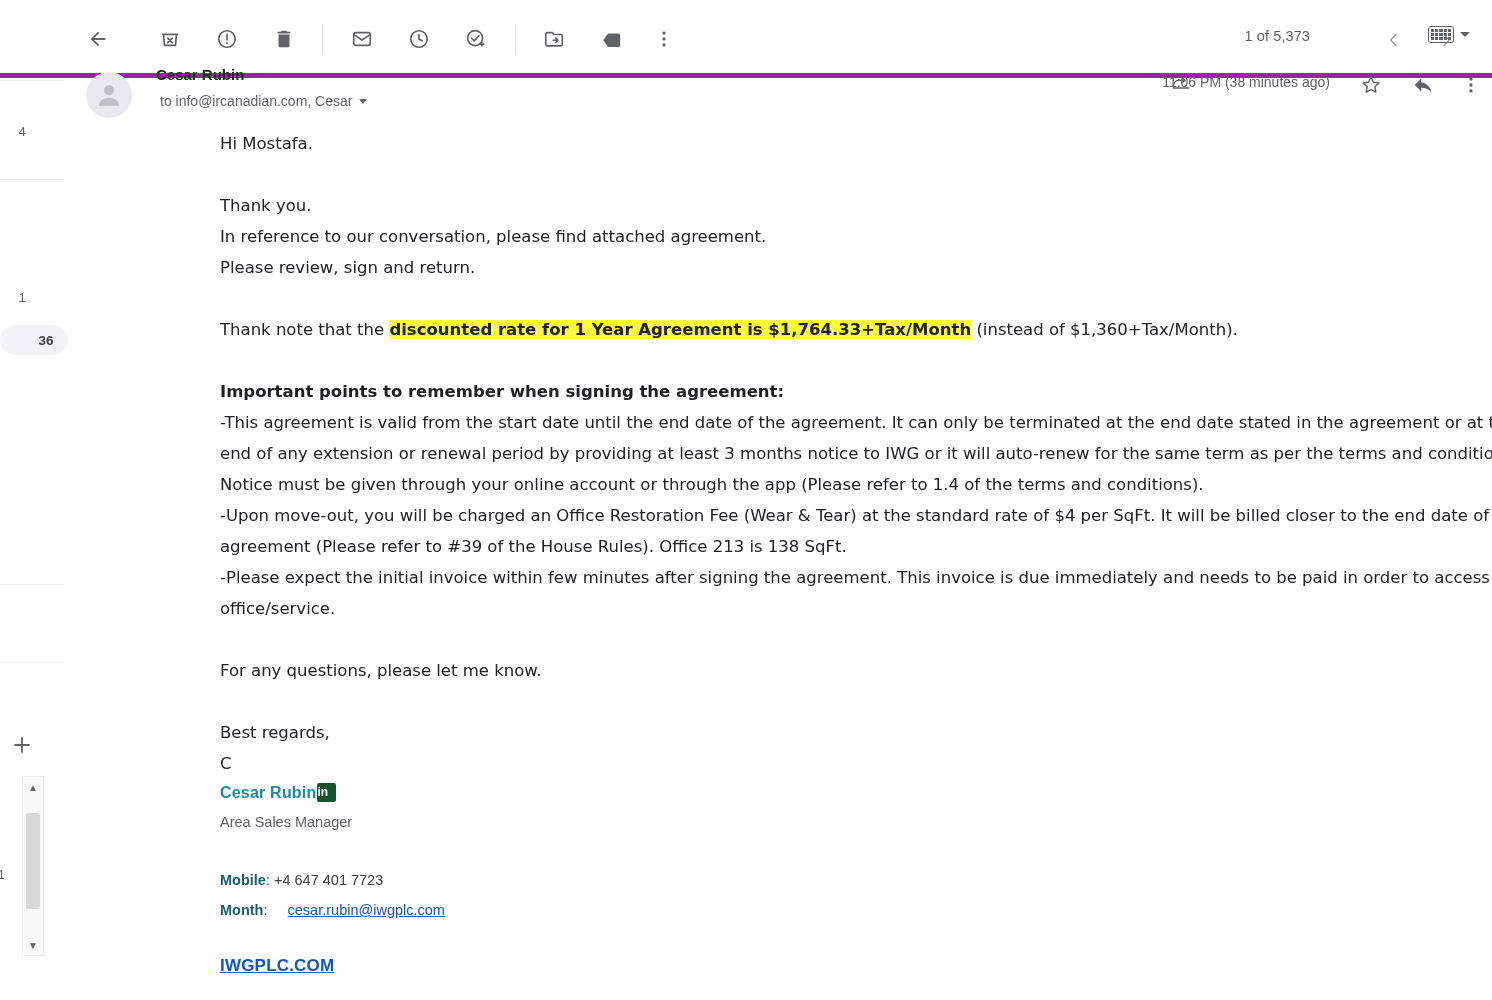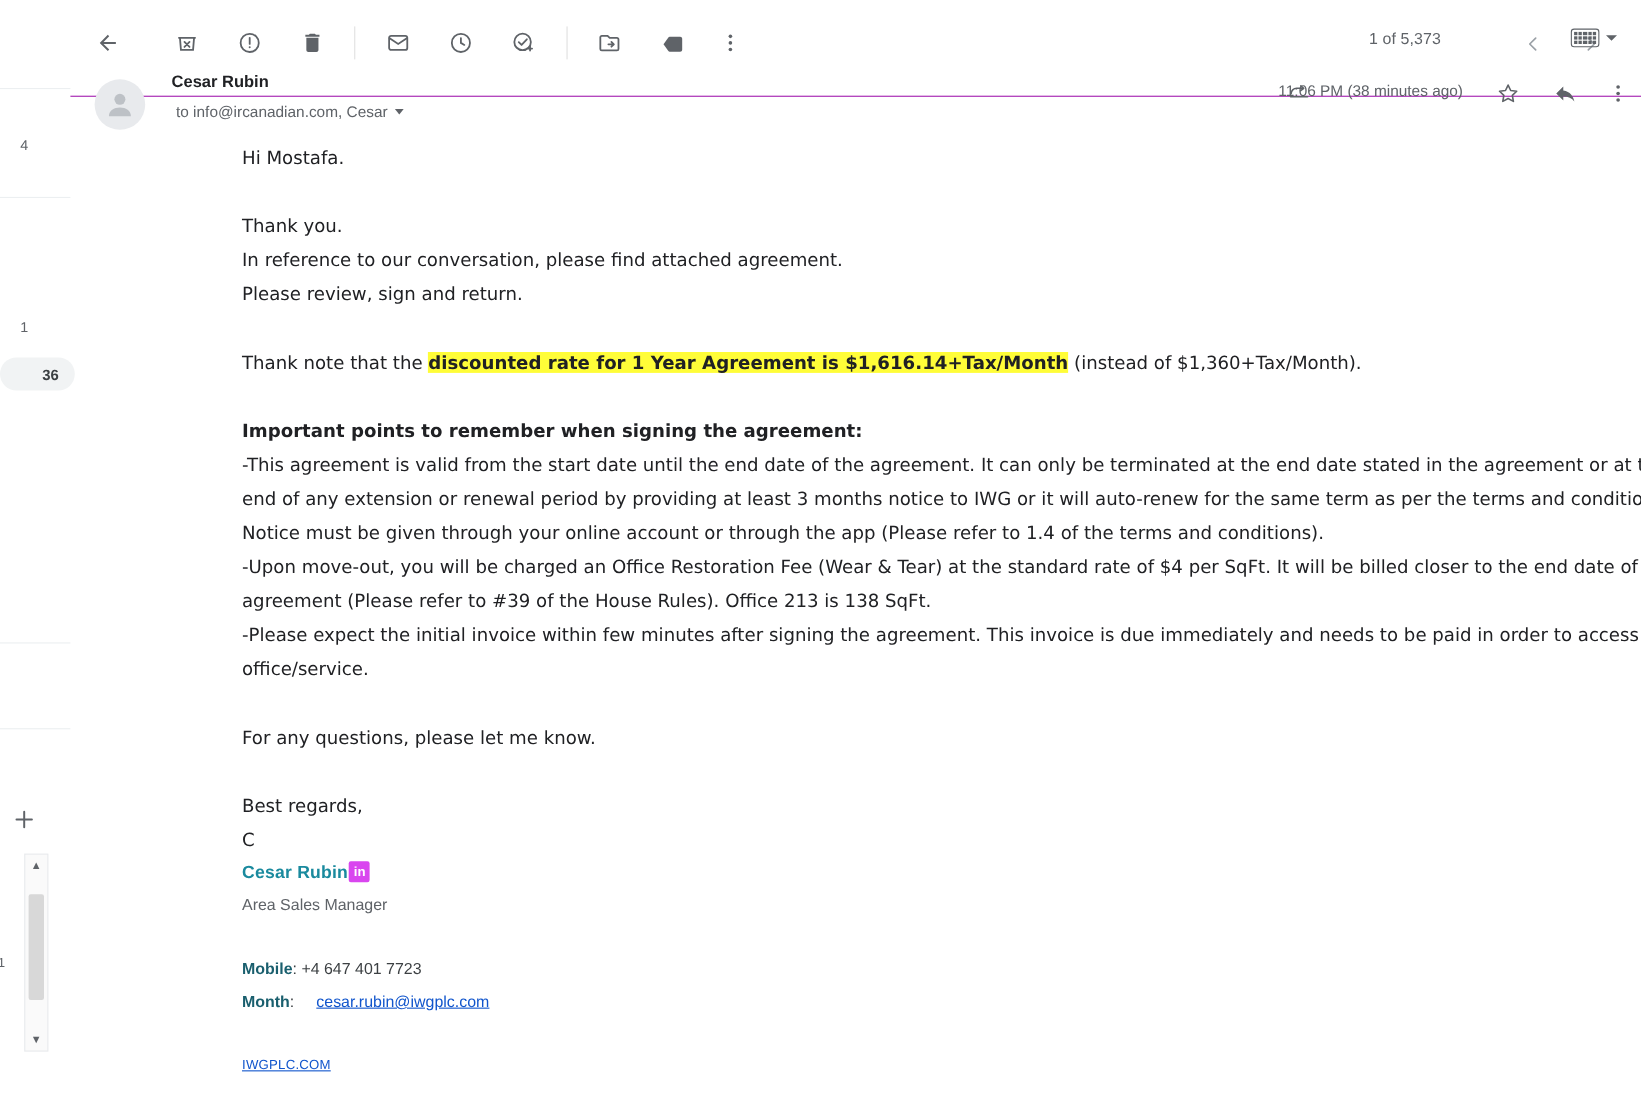--- a/index.html
+++ b/index.html
@@ -14,22 +14,22 @@
     overflow: hidden;
     position: relative;
     color: #202124;
   }
 
   
   .toolbar {
     position: absolute;
     top: 0; left: 0;
     width: 1492px;
-    height: 88px;
-    border-bottom: 1px solid #a21caf;
+    height: 78px;
+    border-bottom: 5px solid #a21caf;
     box-sizing: border-box;
   }
   .tb-icon {
     position: absolute;
     width: 40px; height: 40px;
     display: flex; align-items: center; justify-content: center;
     color: #5f6368;
     cursor: pointer;
     border-radius: 50%;
   }
@@ -233,26 +233,25 @@
     font-family: "Liberation Sans", sans-serif;
     font-size: 16px;
     font-weight: bold;
     color: #1a8a9e;
     letter-spacing: .2px;
     display: inline-block;
   }
   .li-badge {
     display: inline-block;
     width: 19px; height: 19px;
-    background: #d946ef;
+    background: #14532d;
     color: #fff;
     font-family: "Liberation Sans", sans-serif;
     font-size: 12px;
     font-weight: bold;
-    text-align: center;
     line-height: 19px;
     border-radius: 2px;
     vertical-align: 2px;
     margin-left: 1px;
   }
   .sig-title {
     font-family: "Liberation Sans", sans-serif;
     font-size: 14.5px;
     color: #5f6368;
     line-height: 30px;
@@ -265,22 +264,22 @@
   }
   .sig-line b { color: #1a5f6e; }
   .sig-link {
     color: #1155cc;
     text-decoration: underline;
     cursor: pointer;
     margin-left: 16px;
   }
   .site-link {
     font-family: "Liberation Sans", sans-serif;
-    font-size: 12px;
-    font-weight: normal;
+    font-size: 17px;
+    font-weight: bold;
     color: #1155cc;
     text-decoration: underline;
     cursor: pointer;
     letter-spacing: .2px;
   }
 </style>
 </head>
 <body>
 
 <div class="toolbar">
@@ -467,21 +466,21 @@
 
   <div class="body">
 
     <p>Hi Mostafa.</p>
     <div class="spacer"></div>
     <p>Thank you.</p>
     <p>In reference to our conversation, please find attached agreement.</p>
     <p>Please review, sign and return.</p>
     <div class="spacer"></div>
 
-    <p><span>Thank note that the </span><span class="hl">discounted rate for 1 Year Agreement is $1,616.14+Tax/Month</span><span> (instead of $1,360+Tax/Month).</span></p>
+    <p><span>Thank note that the </span><span class="hl">discounted rate for 1 Year Agreement is $1,764.33+Tax/Month</span><span> (instead of $1,360+Tax/Month).</span></p>
 
     <div class="spacer"></div>
     <p class="bold">Important points to remember when signing the agreement:</p>
     <p>-This agreement is valid from the start date until the end date of the agreement. It can only be terminated at the end date stated in the agreement or at the end of any extension or renewal period by providing at least 3 months notice to IWG or it will auto-renew for the same term as per the terms and conditions. Notice must be given through your online account or through the app (Please refer to 1.4 of the terms and conditions).</p>
     <p>-Upon move-out, you will be charged an Office Restoration Fee (Wear &amp; Tear) at the standard rate of $4 per SqFt. It will be billed closer to the end date of the agreement (Please refer to #39 of the House Rules). Office 213 is 138 SqFt.</p>
     <p>-Please expect the initial invoice within few minutes after signing the agreement. This invoice is due immediately and needs to be paid in order to access the office/service.</p>
     <div class="spacer"></div>
     <p>For any questions, please let me know.</p>
     <div class="spacer"></div>
     <p>Best regards,</p>

